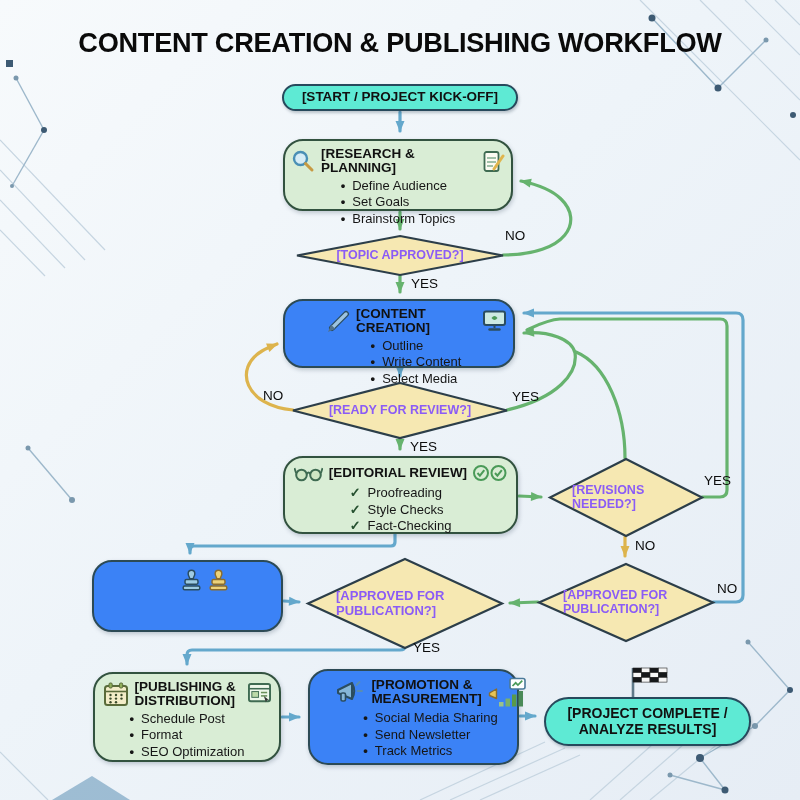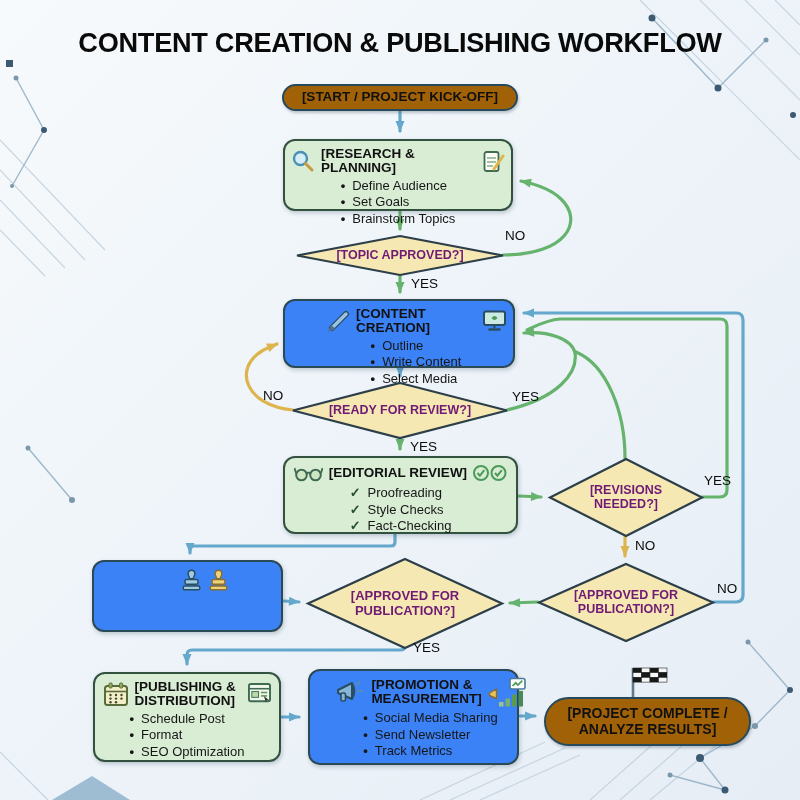--- a/index.html
+++ b/index.html
@@ -6,41 +6,41 @@
   body{
     width:800px;height:800px;overflow:hidden;position:relative;
     font-family:"Liberation Sans",sans-serif;
     background:linear-gradient(135deg,#f7fafc 0%,#eef4f9 45%,#e6edf5 100%);
   }
   .layer{position:absolute;left:0;top:0;width:800px;height:800px;pointer-events:none;}
   #deco{z-index:0}
   #wires{z-index:1}
   .node{position:absolute;z-index:2;box-sizing:border-box;color:#111;}
   .pill{
-    border:2.5px solid #27495c;border-radius:999px;background:#a16207;
+    border:2.5px solid #27495c;border-radius:999px;background:#5eead4;
     display:flex;align-items:center;justify-content:center;text-align:center;
     font-weight:700;box-shadow:1px 2px 3px rgba(40,60,80,.28);line-height:1.1;
   }
   .box{
-    border:2.5px solid #2c4a55;border-radius:12px;padding:6px 6px 4px;
+    border:2.5px solid #2c4a55;border-radius:20px;padding:6px 6px 4px;
     box-shadow:1px 2px 4px rgba(40,60,80,.25);
   }
   .box.green{background:#d9edd5;border-color:#32523f;}
   .box.blue{background:#3b82f6;padding-left:40px;}
   .hd{display:flex;align-items:center;justify-content:center;gap:6px;
       font-weight:700;font-size:13.5px;line-height:1.02;}
   .hd .t2{text-align:left;}
   .box ul{margin:3px auto 0;padding:0;list-style:none;width:fit-content;
           font-size:13px;line-height:1.28;color:#161616;}
   .box ul.dots li::before{content:"•";margin-right:7px;font-weight:700;}
   .box ul.checks li::before{content:"✓";margin-right:7px;font-weight:700;color:#25502f;}
   .diamond{position:absolute;z-index:2;}
   .diamond svg{position:absolute;left:0;top:0;width:100%;height:100%;overflow:visible;}
   .dlabel{position:absolute;inset:0;display:flex;align-items:center;justify-content:center;
-          text-align:center;font-weight:700;font-size:12.5px;line-height:1.1;color:#701a75;}
+          font-weight:700;font-size:12.5px;line-height:1.1;color:#8b5cf6;}
   .elabel{position:absolute;z-index:3;font-weight:400;font-size:13.5px;color:#0c0c0c;}
   #title{position:absolute;top:27px;left:0;width:800px;text-align:center;z-index:2;
          font-size:28px;font-weight:700;letter-spacing:-.3px;color:#0a0a0a;
          transform:scaleX(.97);}
   .ic{flex:0 0 auto;display:block;}
 </style>
 </head>
 <body>
 
 <svg id="deco" class="layer">

